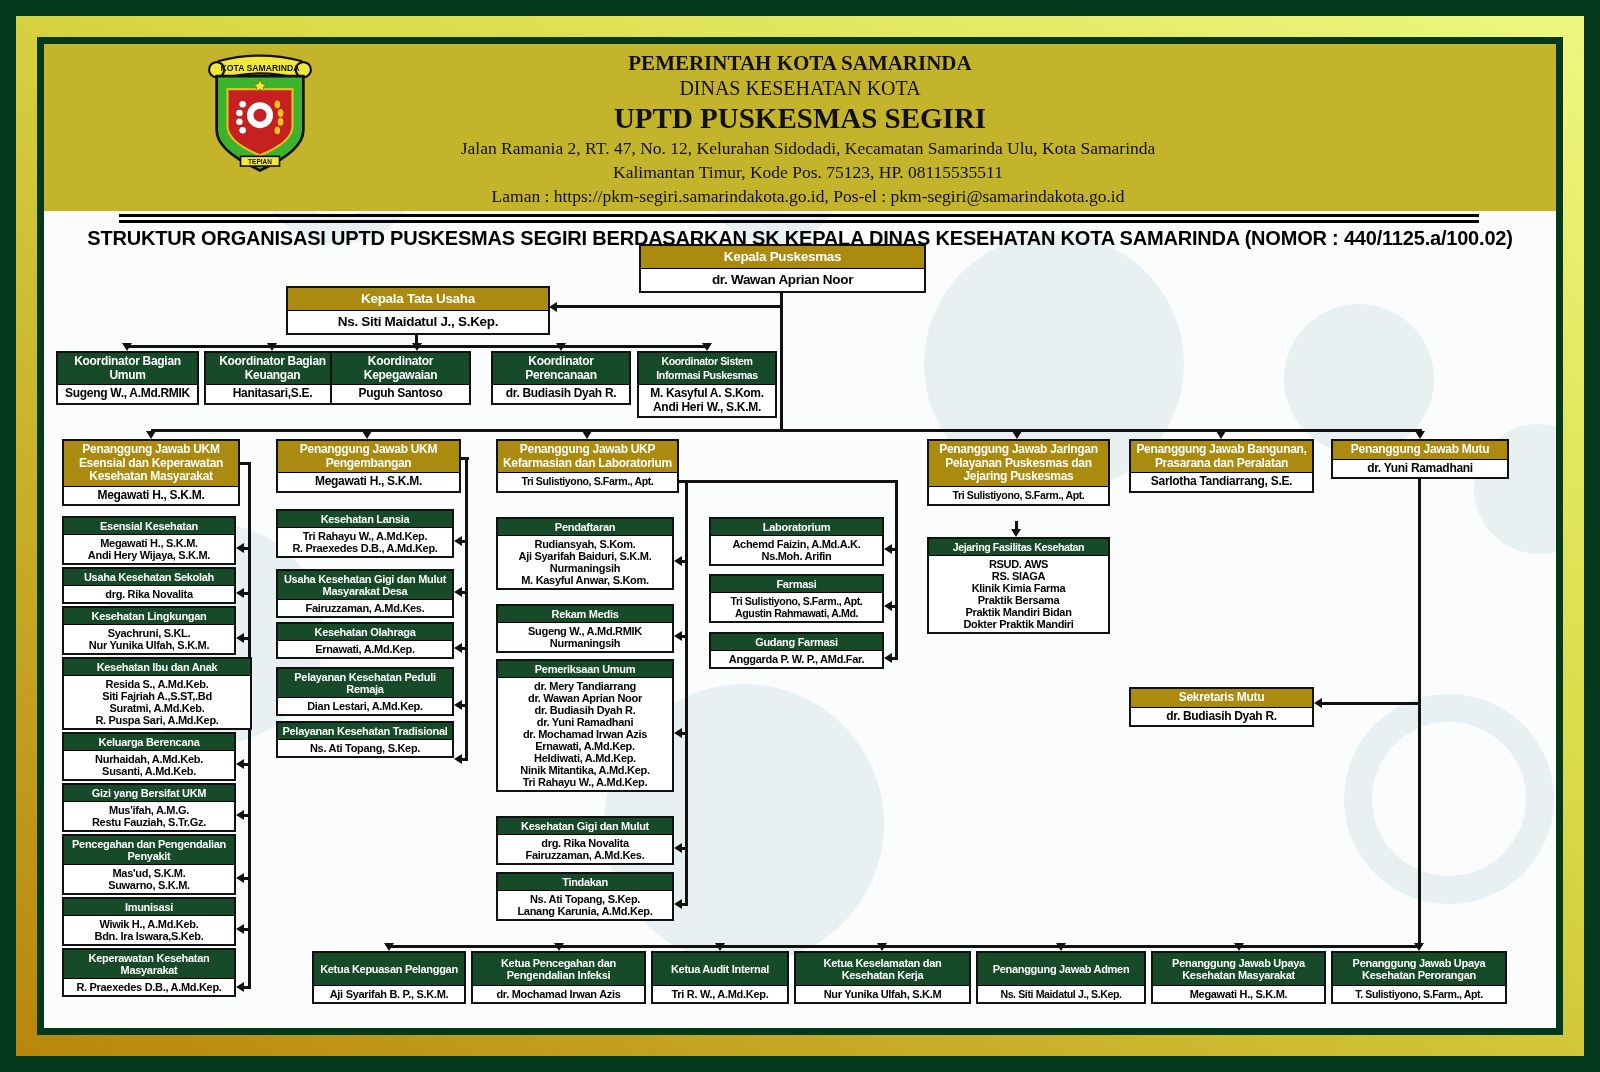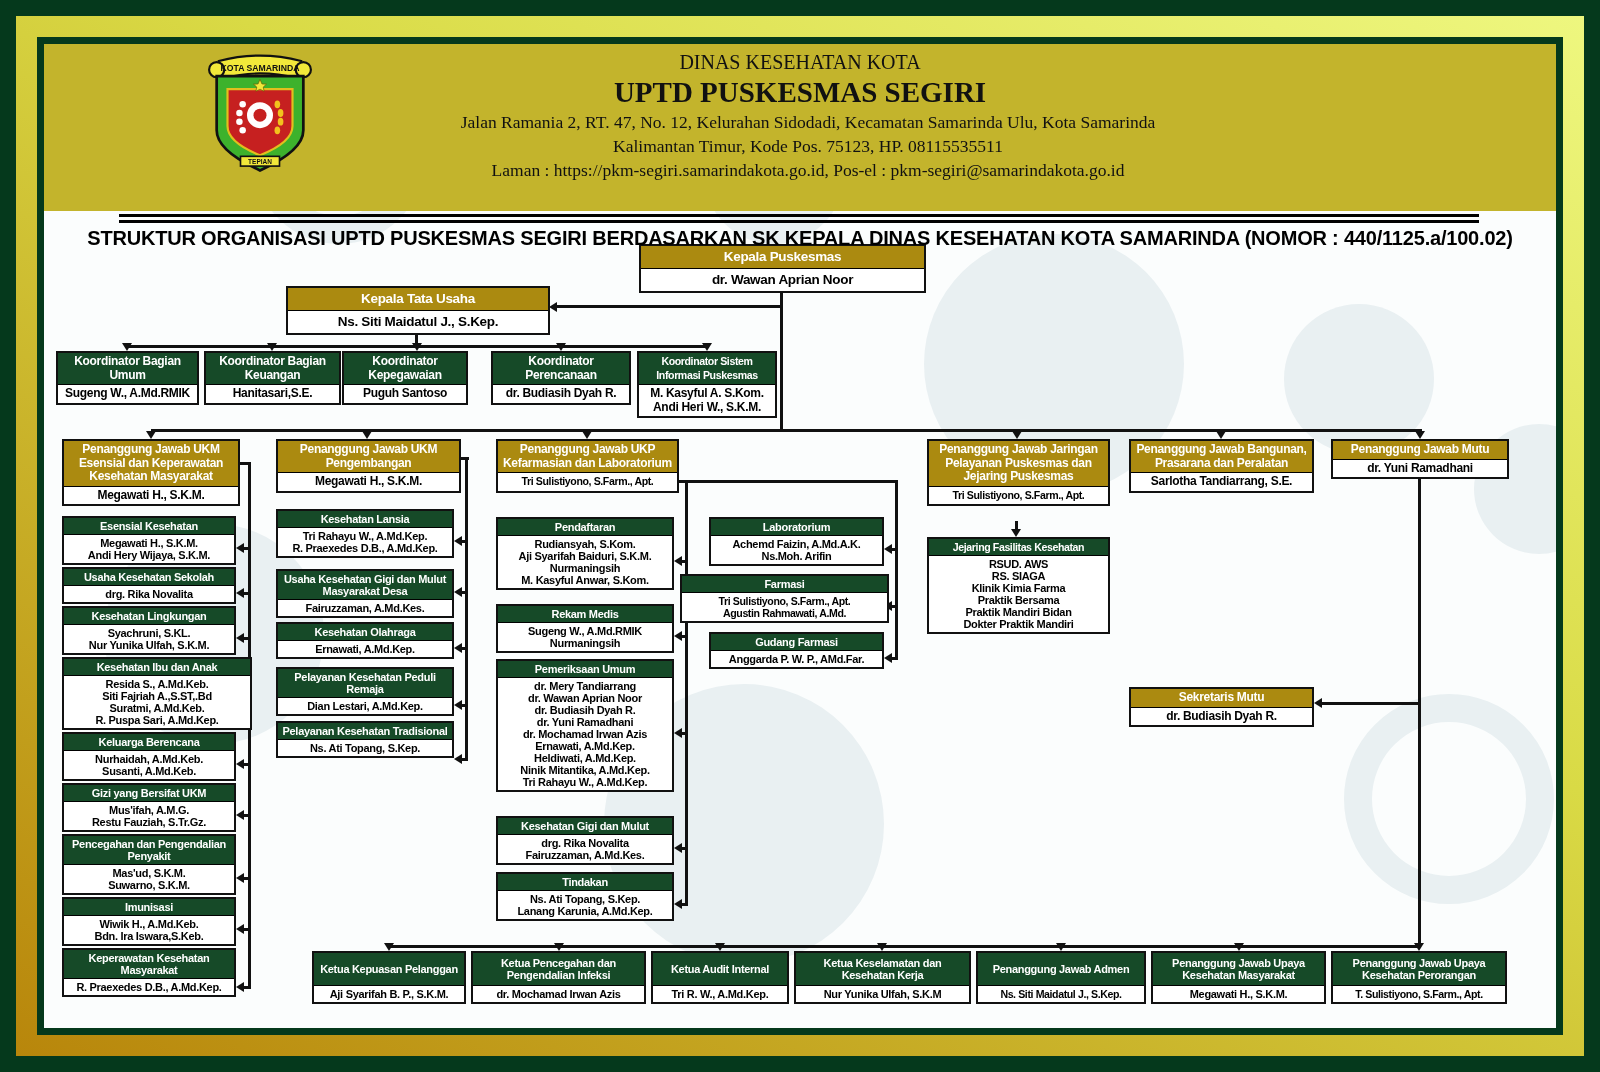--- a/index.html
+++ b/index.html
@@ -48,20 +48,21 @@
   <div class="circ cfill" style="left:880px;top:190px;width:260px;height:260px"></div>
   <div class="circ cfill" style="left:1240px;top:260px;width:150px;height:150px"></div>
   <div class="circ cfill" style="left:60px;top:480px;width:220px;height:220px"></div>
   <div class="circ cfill" style="left:560px;top:640px;width:280px;height:280px"></div>
   <div class="circ cring" style="left:1300px;top:650px;width:210px;height:210px"></div>
   <div class="circ cfill" style="left:660px;top:60px;width:140px;height:140px"></div>
   <div class="circ cfill" style="left:1430px;top:380px;width:130px;height:130px"></div>
 
   <div class="band">
     <div class="htxt">
+      <div class="h1">PEMERINTAH KOTA SAMARINDA</div>
       <div class="h2">DINAS KESEHATAN KOTA</div>
       <div class="h3">UPTD PUSKESMAS SEGIRI</div>
       <div class="ha">Jalan Ramania 2, RT. 47, No. 12, Kelurahan Sidodadi, Kecamatan Samarinda Ulu, Kota Samarinda</div>
       <div class="ha">Kalimantan Timur, Kode Pos. 75123, HP. 08115535511</div>
       <div class="ha">Laman : https://pkm-segiri.samarindakota.go.id, Pos-el : pkm-segiri@samarindakota.go.id</div>
     </div>
   </div>
 
   <svg class="logo" viewBox="0 0 120 120">
     <path d="M22,12 Q60,2 98,12 L94,28 Q60,19 26,28 Z" fill="#f2e83a" stroke="#111" stroke-width="2"></path>
@@ -184,21 +185,21 @@
     <div class="bb">Ns. Siti Maidatul J., S.Kep.</div>
   </div>
   <div class="box green md" style="left:12px;top:307px;width:143px">
     <div class="bh">Koordinator Bagian Umum</div>
     <div class="bb">Sugeng W., A.Md.RMIK</div>
   </div>
   <div class="box green md" style="left:160px;top:307px;width:137px">
     <div class="bh">Koordinator Bagian Keuangan</div>
     <div class="bb">Hanitasari,S.E.</div>
   </div>
-  <div class="box green md" style="left:298px;top:307px;width:126px">
+  <div class="box green md" style="left:286px;top:307px;width:141px">
     <div class="bh">Koordinator Kepegawaian</div>
     <div class="bb">Puguh Santoso</div>
   </div>
   <div class="box green md" style="left:447px;top:307px;width:140px">
     <div class="bh">Koordinator Perencanaan</div>
     <div class="bb">dr. Budiasih Dyah R.</div>
   </div>
   <div class="box green md" style="left:593px;top:307px;width:140px">
     <div class="bh fit">Koordinator Sistem Informasi Puskesmas</div>
     <div class="bb">M. Kasyful A. S.Kom.
@@ -330,21 +331,21 @@
     <div class="bh">Tindakan</div>
     <div class="bb">Ns. Ati Topang, S.Kep.
 Lanang Karunia, A.Md.Kep.</div>
   </div>
 
   <div class="box green sm" style="left:665px;top:473px;width:175px">
     <div class="bh">Laboratorium</div>
     <div class="bb">Achemd Faizin, A.Md.A.K.
 Ns.Moh. Arifin</div>
   </div>
-  <div class="box green sm" style="left:636px;top:530px;width:209px">
+  <div class="box green sm" style="left:665px;top:530px;width:175px">
     <div class="bh">Farmasi</div>
     <div class="bb fit">Tri Sulistiyono, S.Farm., Apt.
 Agustin Rahmawati, A.Md.</div>
   </div>
   <div class="box green sm" style="left:665px;top:588px;width:175px">
     <div class="bh">Gudang Farmasi</div>
     <div class="bb">Anggarda P. W. P., AMd.Far.</div>
   </div>
 
   <div class="box green sm" style="left:883px;top:493px;width:183px">

